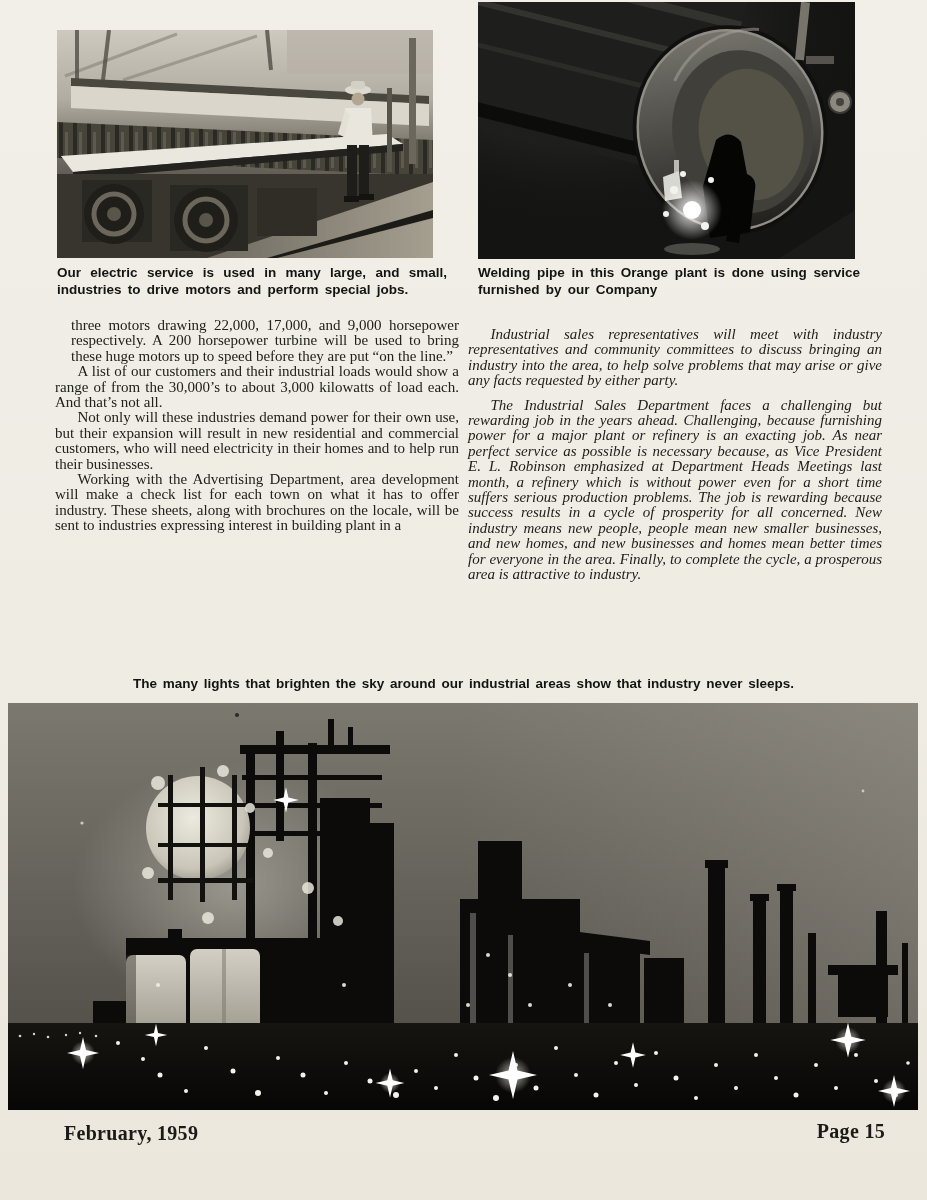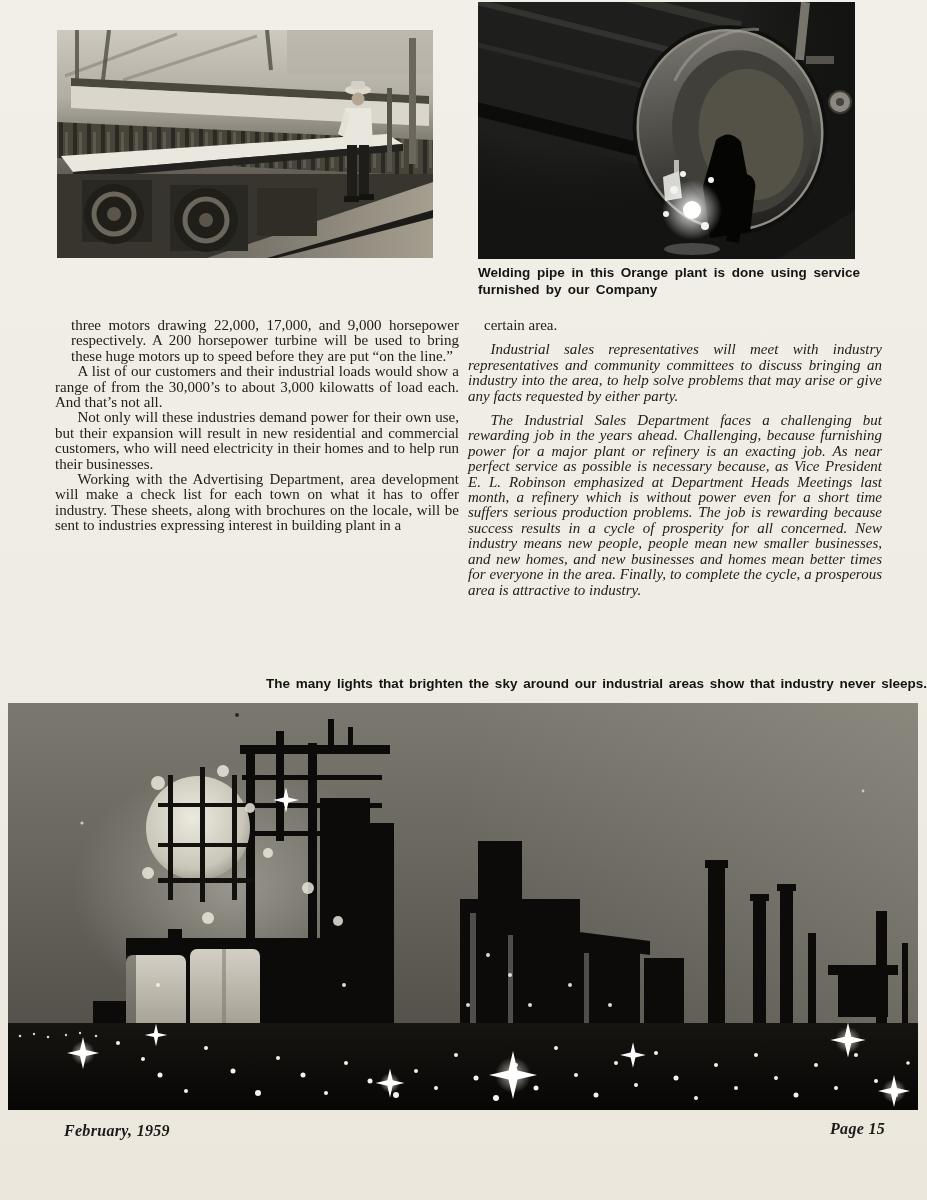--- a/index.html
+++ b/index.html
@@ -12,35 +12,35 @@
   .photo { position:absolute; overflow:hidden; background:#222; }
   .photo svg { display:block; width:100%; height:100%; }
 
   .caption {
     position:absolute;
     font-family:"Liberation Sans", sans-serif;
     font-weight:bold; font-size:13.5px; line-height:17px;
     color:#141412; text-align:justify; word-spacing:2.5px;
   }
   .caption-center {
-    position:absolute; left:0; width:927px; text-align:right;
+    position:absolute; left:0; width:927px; text-align:center;
     font-family:"Liberation Sans", sans-serif;
     font-weight:bold; font-size:13.5px; color:#141412; word-spacing:2px;
   }
   .col {
     position:absolute; font-size:15px; line-height:15.4px;
     color:#22211d; text-align:justify;
   }
   .col p { margin:0; text-indent:1.5em; }
   .col p.cont { text-indent:0;margin-left:16px; }
   .col p.gap { margin-top:9px;font-style:italic; }
 
   .footer-item {
     position:absolute; font-family:"Liberation Serif", serif;
-    font-weight:bold; font-style:italic; font-size:16px; color:#1b1a17;
+    font-weight:bold; font-size:20px; color:#1b1a17;
     letter-spacing:0.3px;
   }
 </style>
 </head>
 <body>
 
 <div class="page">
 
   <figure class="photo" style="left:57px; top:30px; width:376px; height:228px; margin:0;">
     <svg viewBox="0 0 376 228" preserveAspectRatio="none">
@@ -155,30 +155,30 @@
       </g>
       <rect x="320" y="0" width="9" height="58" fill="#77746b" transform="rotate(6 324 29)"></rect>
       <rect x="328" y="54" width="28" height="8" fill="#55534c"></rect>
       <circle cx="362" cy="100" r="11" fill="#8b887f" stroke="#3a3936" stroke-width="2"></circle>
       <circle cx="362" cy="100" r="4" fill="#45433d"></circle>
       <polygon points="300,257 377,208 377,257" fill="#1b1b19"></polygon>
       <ellipse cx="214" cy="247" rx="28" ry="6" fill="#e6e6e1" opacity="0.25"></ellipse>
     </svg>
   </figure>
 
+  <p class="caption" style="left:57px; top:264px; width:390px; margin:0;">Our electric service is used in many large, and small, industries to drive motors and perform special jobs.</p>
   <p class="caption" style="left:478px; top:264px; width:382px; margin:0;">Welding pipe in this Orange plant is done using service furnished by our Company</p>
 
   <div class="col" style="left:55px; top:318px; width:404px;">
     <p class="cont">three motors drawing 22,000, 17,000, and 9,000 horsepower respectively. A 200 horsepower turbine will be used to bring these huge motors up to speed before they are put “on the line.”</p>
     <p>A list of our customers and their industrial loads would show a range of from the 30,000’s to about 3,000 kilowatts of load each. And that’s not all.</p>
     <p>Not only will these industries demand power for their own use, but their expansion will result in new residential and commercial customers, who will need electricity in their homes and to help run their businesses.</p>
     <p>Working with the Advertising Department, area development will make a check list for each town on what it has to offer industry. These sheets, along with brochures on the locale, will be sent to industries expressing interest in building plant in a</p>
   </div>
   <div class="col" style="left:468px; top:318px; width:414px;">
-    <p class="cont">certain area.</p>
     <p class="gap">Industrial sales representatives will meet with industry representatives and community committees to discuss bringing an industry into the area, to help solve problems that may arise or give any facts requested by either party.</p>
     <p class="gap">The Industrial Sales Department faces a challenging but rewarding job in the years ahead. Challenging, because furnishing power for a major plant or refinery is an exacting job. As near perfect service as possible is necessary because, as Vice President E. L. Robinson emphasized at Department Heads Meetings last month, a refinery which is without power even for a short time suffers serious production problems. The job is rewarding because success results in a cycle of prosperity for all concerned. New industry means new people, people mean new smaller businesses, and new homes, and new businesses and homes mean better times for everyone in the area. Finally, to complete the cycle, a prosperous area is attractive to industry.</p>
   </div>
 
   <p class="caption-center" style="top:676px; margin:0;">The many lights that brighten the sky around our industrial areas show that industry never sleeps.</p>
 
   <figure class="photo" style="left:8px; top:703px; width:910px; height:407px; margin:0;">
     <svg viewBox="0 0 910 407" preserveAspectRatio="none">
       <defs>
         <linearGradient id="p3sky" x1="0" y1="0" x2="0" y2="1">

